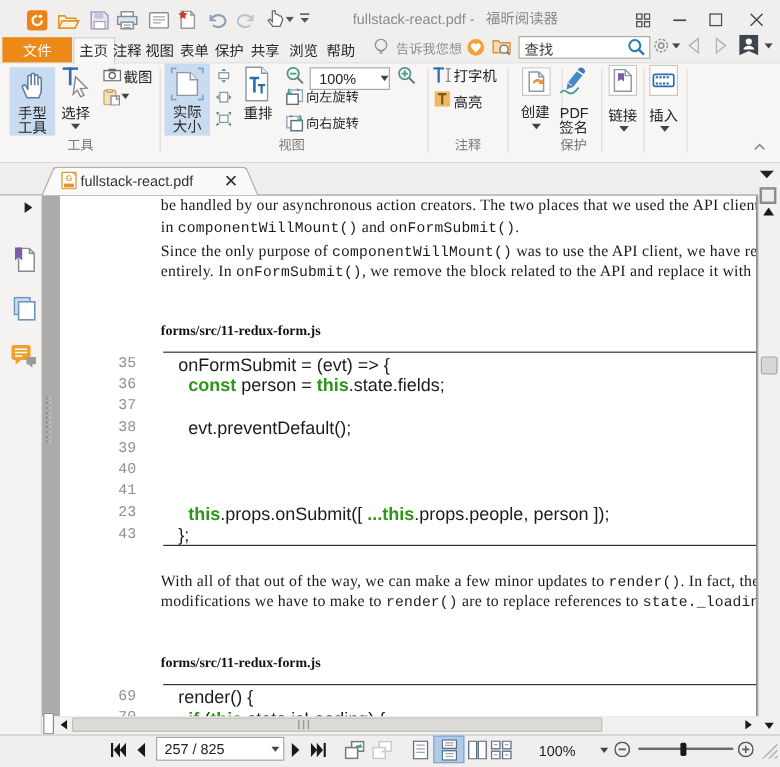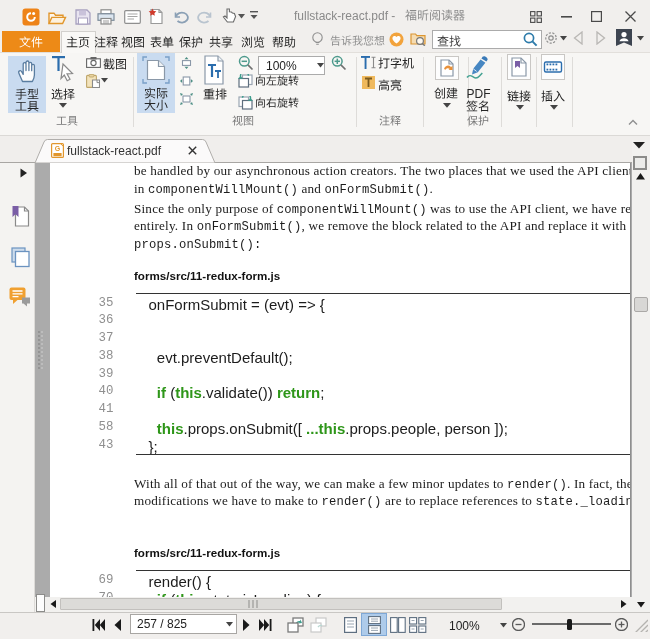--- a/index.html
+++ b/index.html
@@ -2,48 +2,47 @@
 <html><head><meta charset="utf-8"><title>x</title><style>
 html,body{margin:0;padding:0;width:650px;height:639px;overflow:hidden;background:#f1efed;
 font-family:"Liberation Sans",sans-serif;-webkit-font-smoothing:antialiased}
 #wrap{position:relative;width:650px;height:639px}
 #wrap > div{z-index:2}
 #wrap > #page{z-index:1}
 #wrap > #docbg{z-index:0}
 #page{position:absolute;left:50px;top:163px;width:580px;height:434px;background:#fff;overflow:hidden;z-index:1}
 #page div{position:absolute;white-space:pre}
 .ser{font-family:"Liberation Serif",serif;font-size:13.2px;line-height:1;color:#1c1c1c;letter-spacing:0.18px}
-.hdr{font-family:Liberation Sans, sans-serif;font-size:11.6px;font-weight:bold;color:#111;line-height:1}
+.hdr{font-family:Liberation Serif, serif;font-size:11.6px;font-weight:bold;color:#111;line-height:1}
 .mo{font-family:"Liberation Mono",monospace;font-size:12.2px;color:#1c1c1c}
 .code{font-family:Liberation Sans, sans-serif;font-size:15px;line-height:1;color:#1c1c1c}
 .kw{color:#2e9619;font-weight:bold}
 .lnum{font-family:"Liberation Mono",monospace;font-size:12.4px;line-height:1;color:#8f8f8f;left:40px;width:32px;text-align:center}
 .rule{left:86px;width:494px;height:1.3px;background:#333}
 svg{display:block}
 </style></head><body>
 <div id="wrap">
     <div id="page">
       <div class="ser" style="left:84px;top:1.0px">be handled by our asynchronous action creators. The two places that we used the API client</div>
       <div class="ser" style="left:84px;top:18.5px">in <span class="mo">componentWillMount()</span> and <span class="mo">onFormSubmit()</span>.</div>
       <div class="ser" style="left:84px;top:38.7px">Since the only purpose of <span class="mo">componentWillMount()</span> was to use the API client, we have removed it</div>
       <div class="ser" style="left:84px;top:56.2px">entirely. In <span class="mo">onFormSubmit()</span>, we remove the block related to the API and replace it with a call</div>
-      <div class="ser" style="left:84px;top:73.7px"><span class="mo">props.onSubmit():</span></div>
       <div class="hdr" style="left:84px;top:106.9px">forms/src/11-redux-form.js</div>
       <div class="rule" style="top:130px"></div>
       <div class="lnum" style="top:133.7px">35</div>
       <div class="code" style="left:98.5px;top:133.7px">onFormSubmit = (evt) =&gt; {</div>
       <div class="lnum" style="top:151.45px">36</div>
+      <div class="code" style="left:98.5px;top:151.45px">  <span class="kw">const</span> person = <span class="kw">this</span>.state.fields;</div>
       <div class="lnum" style="top:169.2px">37</div>
       <div class="lnum" style="top:186.95px">38</div>
       <div class="code" style="left:98.5px;top:186.95px">  evt.preventDefault();</div>
       <div class="lnum" style="top:204.7px">39</div>
       <div class="lnum" style="top:222.45px">40</div>
-      <div class="code" style="left:98.5px;top:222.45px">  <span class="kw">if</span> (<span class="kw">this</span>.validate()) <span class="kw">return</span>;</div>
       <div class="lnum" style="top:240.2px">41</div>
-      <div class="lnum" style="top:257.95px">58</div>
+      <div class="lnum" style="top:257.95px">23</div>
       <div class="code" style="left:98.5px;top:257.95px">  <span class="kw">this</span>.props.onSubmit([ <span class="kw">...this</span>.props.people, person ]);</div>
       <div class="lnum" style="top:275.7px">43</div>
       <div class="code" style="left:98.5px;top:275.7px">};</div>
       <div class="rule" style="top:291px"></div>
       <div class="ser" style="left:84px;top:313.7px">With all of that out of the way, we can make a few minor updates to <span class="mo">render()</span>. In fact, the only</div>
       <div class="ser" style="left:84px;top:331.2px">modifications we have to make to <span class="mo">render()</span> are to replace references to <span class="mo">state._loadingPeople</span></div>
       <div class="hdr" style="left:84px;top:383.9px">forms/src/11-redux-form.js</div>
       <div class="rule" style="top:407px"></div>
       <div class="lnum" style="top:410.8px">69</div>
       <div class="code" style="left:98.5px;top:410.8px">render() {</div>

